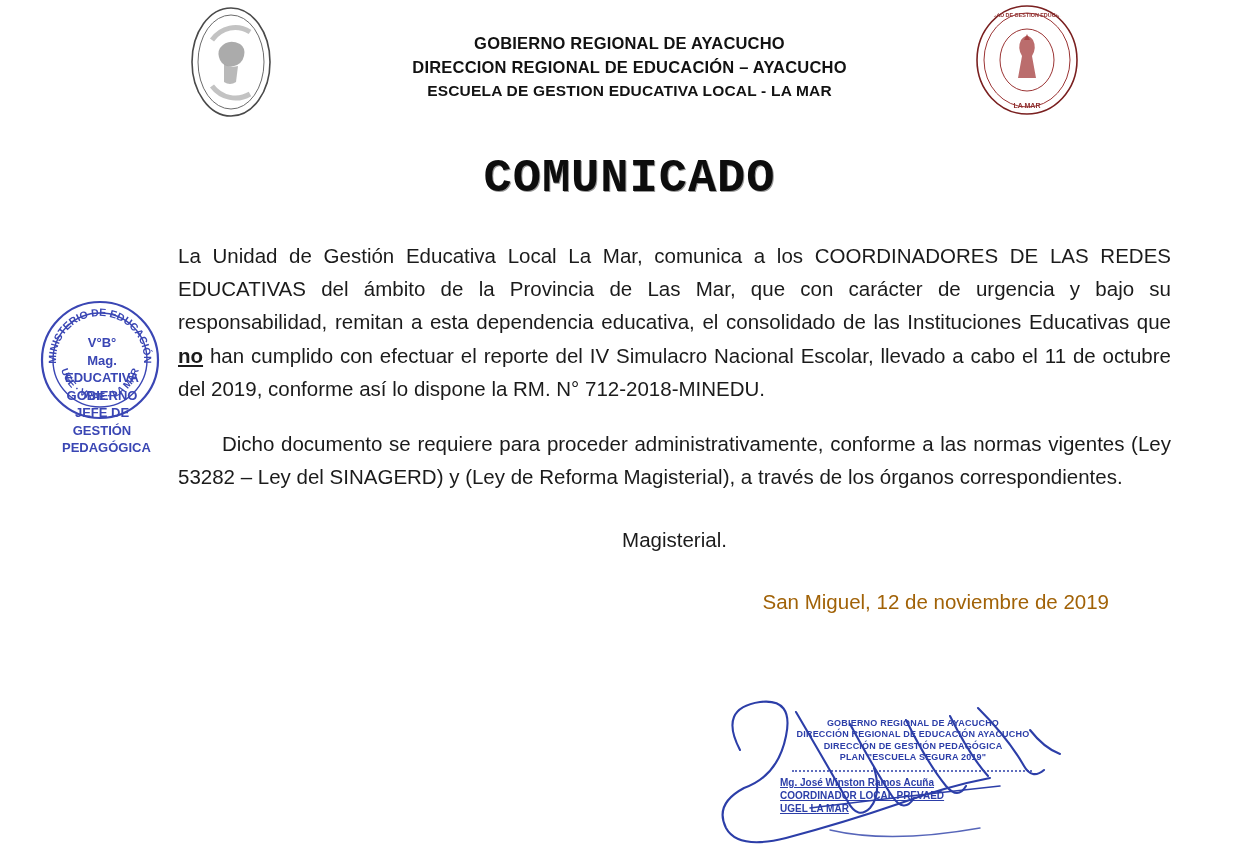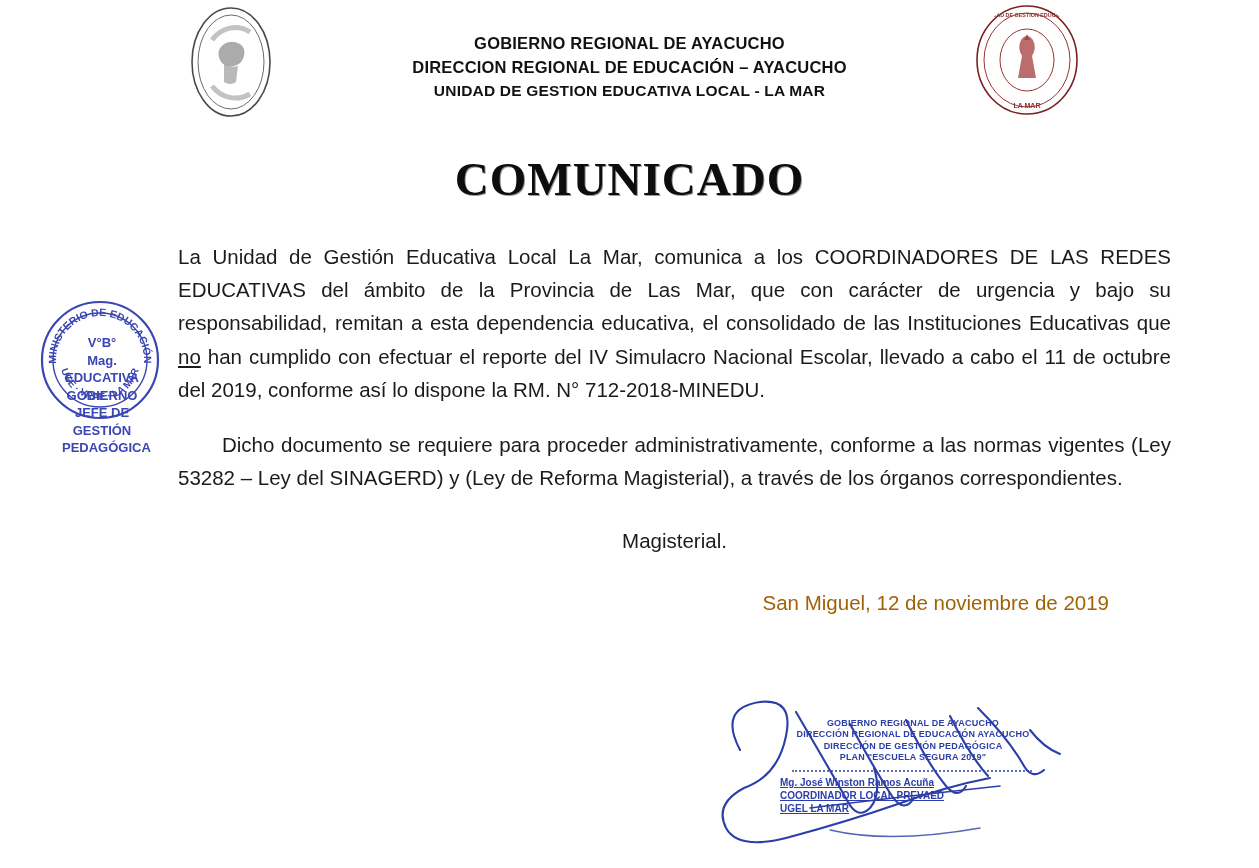--- a/index.html
+++ b/index.html
@@ -50,21 +50,21 @@
   .seal-right {
     right: 180px;
     top: 4px;
     width: 104px;
     height: 112px;
   }
 
   
   .doc-title {
     text-align: center;
-    font-family: Liberation Serif, serif;
+    font-family: Liberation Mono, monospace;
     font-weight: bold;
     font-size: 47px;
     letter-spacing: 1px;
     margin-top: 22px;
     color: #0d0d0d;
     text-shadow: 1px 1px 0 #9a9a9a;
   }
 
   
   .doc-body {
@@ -75,21 +75,21 @@
     text-align: justify;
   }
   .doc-body p {
     margin: 0 0 22px 0;
   }
   .doc-body p.indent {
     text-indent: 44px;
   }
   .doc-body u {
     text-decoration: underline;
-    font-weight: normal;
+    font-weight: bold;
   }
 
   .closing {
     margin: 30px 0 0 0;
     text-align: center;
     font-size: 20.5px;
     color: #1b1b1b;
   }
   .place-date {
     margin-top: 28px;
@@ -173,21 +173,21 @@
       <path d="M30 42 q8 -10 20 -4 q6 4 4 12 q-2 8 -10 10 q-10 2 -14 -6 q-3 -7 0 -12 z" fill="#8f8f8f" opacity=".75"></path>
       <path d="M34 58 q6 4 14 2 l-2 16 q-6 4 -12 0 z" fill="#9b9b9b" opacity=".7"></path>
       <path d="M22 34 a30 34 0 0 1 38 -8" fill="none" stroke="#7a7a7a" stroke-width="5" opacity=".45"></path>
       <path d="M22 80 a30 32 0 0 0 38 8" fill="none" stroke="#7a7a7a" stroke-width="5" opacity=".45"></path>
     </svg>
   </div>
 
   <div class="header-text">
     <div class="line1">GOBIERNO REGIONAL DE AYACUCHO</div>
     <div class="line2">DIRECCION REGIONAL DE EDUCACIÓN – AYACUCHO</div>
-    <div class="line3">UNIDAD DE GESTION EDUCATIVA LOCAL - LA MAR</div>
+    <div class="line3">ESCUELA DE GESTION EDUCATIVA LOCAL - LA MAR</div>
   </div>
 
   <div class="seal seal-right">
     <svg width="104" height="112" viewBox="0 0 104 112" aria-hidden="true">
       <ellipse cx="52" cy="56" rx="50" ry="54" fill="none" stroke="#7a2020" stroke-width="1.6"></ellipse>
       <ellipse cx="52" cy="56" rx="43" ry="47" fill="none" stroke="#9b3434" stroke-width="1"></ellipse>
       <ellipse cx="52" cy="56" rx="27" ry="31" fill="none" stroke="#9b3434" stroke-width="1"></ellipse>
       <path d="M46 36 q6 -8 12 0 q4 8 -1 16 l4 22 h-18 l4 -22 q-5 -8 -1 -16 z" fill="#a43c3c" opacity=".75"></path>
       <path d="M52 30 l3 6 h-6 z" fill="#a43c3c" opacity=".8"></path>
       <text x="52" y="13" font-size="5.4" fill="#8e2d2d" text-anchor="middle" font-family="Liberation Sans, sans-serif" font-weight="bold">UNIDAD DE GESTION EDUCATIVA</text>

